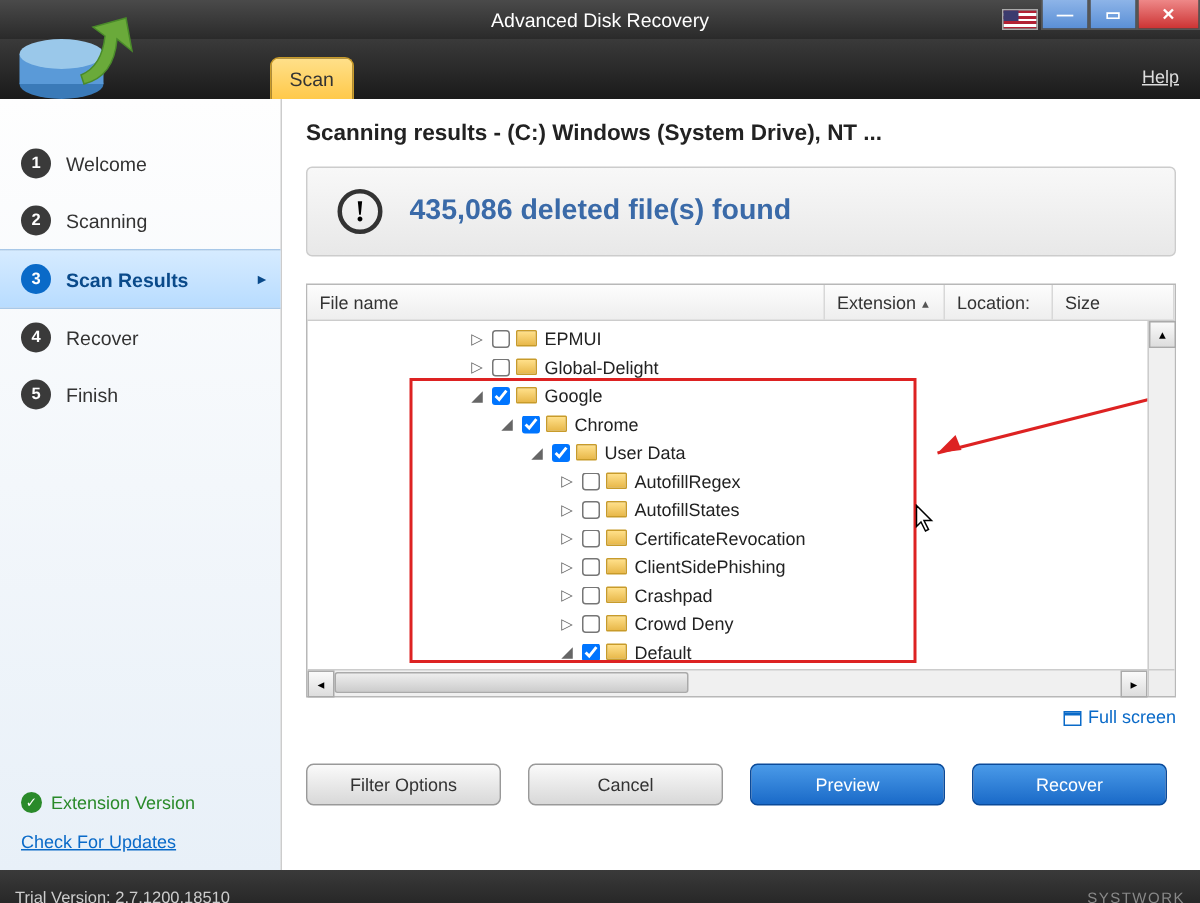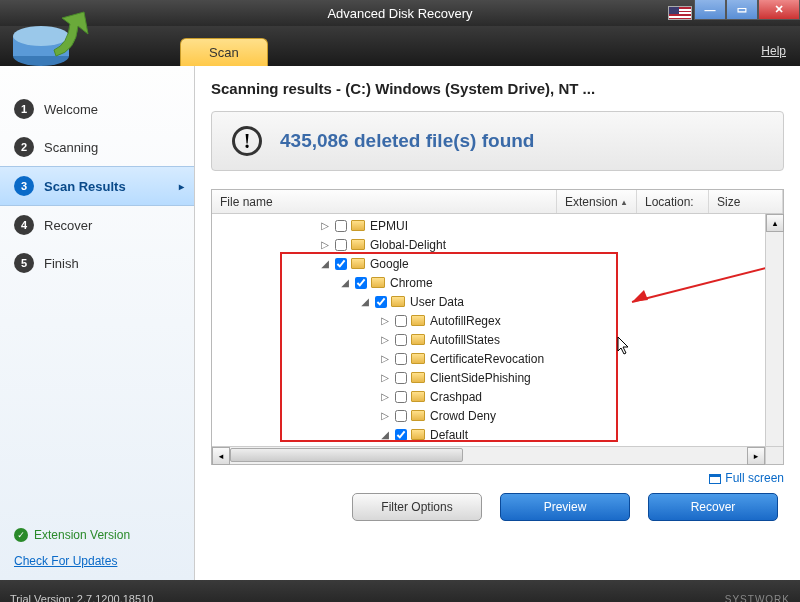--- a/index.html
+++ b/index.html
@@ -11,21 +11,21 @@
 .titlebar-flag { position: absolute; right: 108px; width: 24px; height: 14px; background: linear-gradient(to bottom, #b22234 0%, #b22234 15%, #fff 15%, #fff 30%, #b22234 30%, #b22234 45%, #fff 45%, #fff 60%, #b22234 60%, #b22234 75%, #fff 75%, #fff 90%, #b22234 90%); border: 1px solid #aaa; }
 .titlebar-flag::before { content: ""; position: absolute; top: 0; left: 0; width: 10px; height: 7px; background: #3c3b6e; }
 .win-btns { position: absolute; right: 0; top: 0; display: flex; }
 .win-btn { width: 32px; height: 20px; border: 1px solid #555; border-top: none; display: flex; align-items: center; justify-content: center; font-size: 11px; font-weight: bold; cursor: pointer; }
 .win-min { background: linear-gradient(to bottom, #8db4e8, #5a8fd6); color: #fff; }
 .win-max { background: linear-gradient(to bottom, #8db4e8, #5a8fd6); color: #fff; }
 .win-close { background: linear-gradient(to bottom, #e88, #c33); color: #fff; width: 42px; }
 
 
 .tabrow { height: 40px; background: linear-gradient(to bottom, #3a3a3a, #1a1a1a); display: flex; align-items: flex-end; padding-left: 180px; position: relative; }
-.tab { padding: 6px 28px; margin-right: 4px; border-radius: 6px 6px 0 0; font-size: 13px; cursor: pointer; }
+.tab { padding: 6px 12px; margin-right: 4px; border-radius: 6px 6px 0 0; font-size: 13px; cursor: pointer; }
 .tab-active { background: linear-gradient(to bottom, #ffe08a, #ffc94a); color: #333; border: 1px solid #c89b2a; border-bottom: none; font-weight: 500; }
 .tab-inactive { color: #ddd; }
 .help-link { position: absolute; right: 14px; bottom: 8px; color: #ddd; text-decoration: underline; cursor: pointer; font-size: 12px; }
 
 
 .logo { position: absolute; top: 6px; left: 6px; width: 90px; height: 70px; z-index: 10; }
 
 
 .bodywrap { display: flex; height: 514px; }
 
@@ -78,21 +78,21 @@
 .redbox { position: absolute; border: 2px solid #d22; pointer-events: none; }
 .arrow { position: absolute; pointer-events: none; }
 
 
 .fullscreen { text-align: right; margin-top: 6px; }
 .fullscreen a { color: #0a6ac8; text-decoration: none; font-size: 12px; cursor: pointer; }
 .fs-icon { display: inline-block; width: 12px; height: 10px; border: 1px solid #0a6ac8; margin-right: 4px; vertical-align: middle; position: relative;}
 .fs-icon::before { content: ""; position: absolute; top: 0; left: 0; right: 0; height: 2px; background: #0a6ac8; }
 
 
-.buttons { display: flex; gap: 18px; margin-top: 8px; justify-content: flex-end; padding-right: 6px;}
+.buttons { display: flex; gap: 18px; margin-top: 24px; justify-content: flex-end; padding-right: 6px;}
 .btn { width: 130px; height: 28px; border-radius: 5px; border: 1px solid #999; font-size: 12px; cursor: pointer; display: flex; align-items: center; justify-content: center; }
 .btn-grey { background: linear-gradient(to bottom, #fafafa, #d8d8d8); color: #333; }
 .btn-blue { background: linear-gradient(to bottom, #4a9ae8, #1a6ac8); color: #fff; border-color: #0a4a9a; font-weight: 500;}
 
 
 .statusbar { height: 38px; background: linear-gradient(to bottom, #3a3a3a, #1a1a1a); color: #ccc; font-size: 11px; display: flex; align-items: center; padding: 0 10px; position: relative;}
 .watermark { position: absolute; right: 10px; color: #888; font-size: 10px; letter-spacing: 1px;}
 
 
 .cursor { position: absolute; pointer-events: none; font-size: 16px; color: #000; }
@@ -262,20 +262,21 @@
       </div>
       <div class="corner"></div>
     </div>
 
     <div class="fullscreen">
       <a><span class="fs-icon"></span><span>Full screen</span></a>
     </div>
 
     <div class="buttons">
       <button class="btn btn-grey">Filter Options</button>
+      <button class="btn btn-grey">Cancel</button>
       <button class="btn btn-blue">Preview</button>
       <button class="btn btn-blue">Recover</button>
     </div>
 
     <div class="cursor" style="top:270px; left:422px;">
       <svg width="16" height="20" viewBox="0 0 16 20">
           <path d="M1 1 L1 15 L4 12 L7 18 L9 17 L6 11 L11 11 Z" fill="#fff" stroke="#000" stroke-width="1"></path>
         </svg>
     </div>
   </div>

